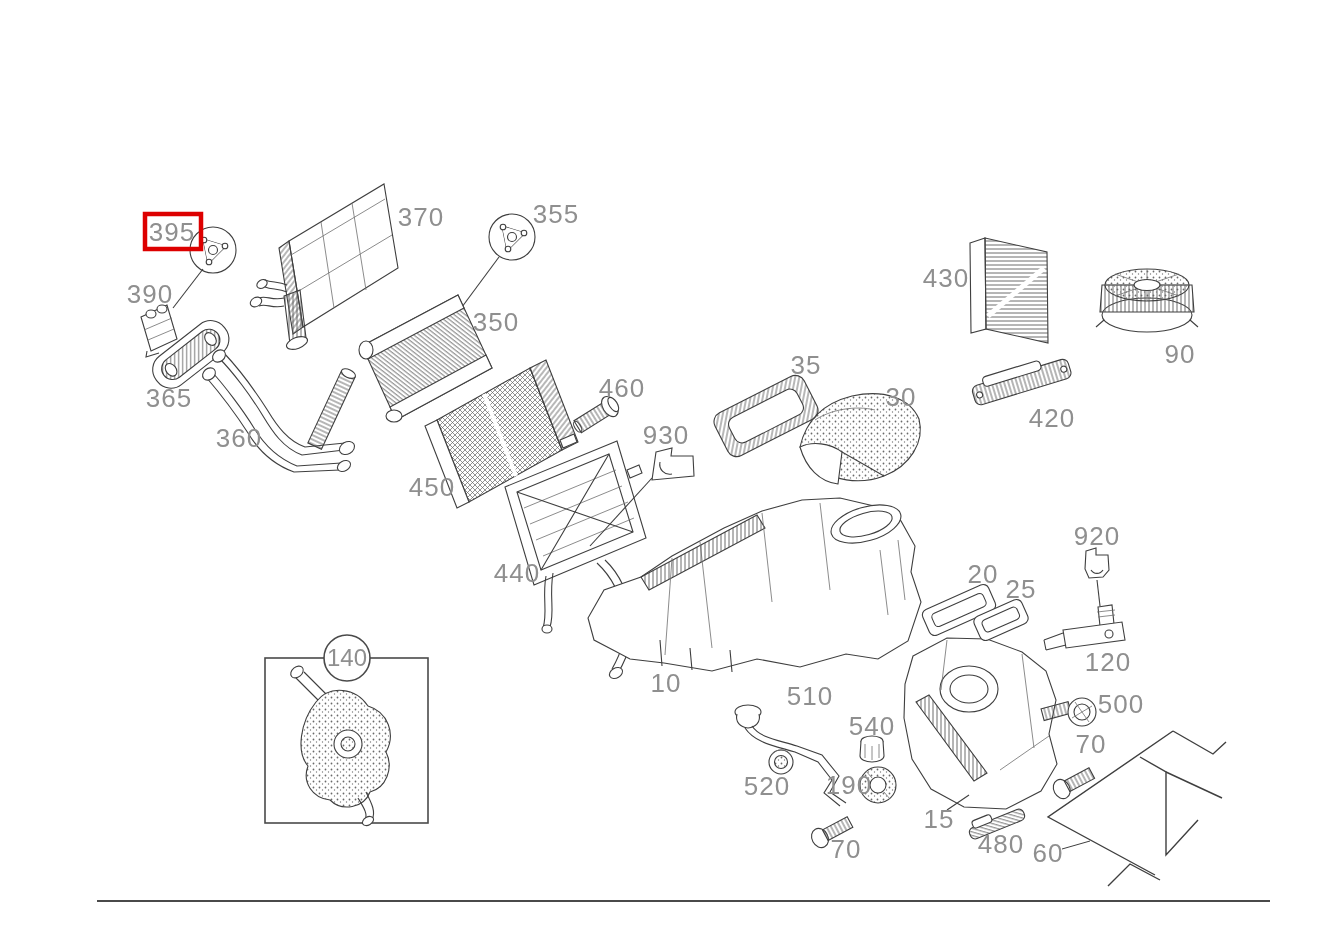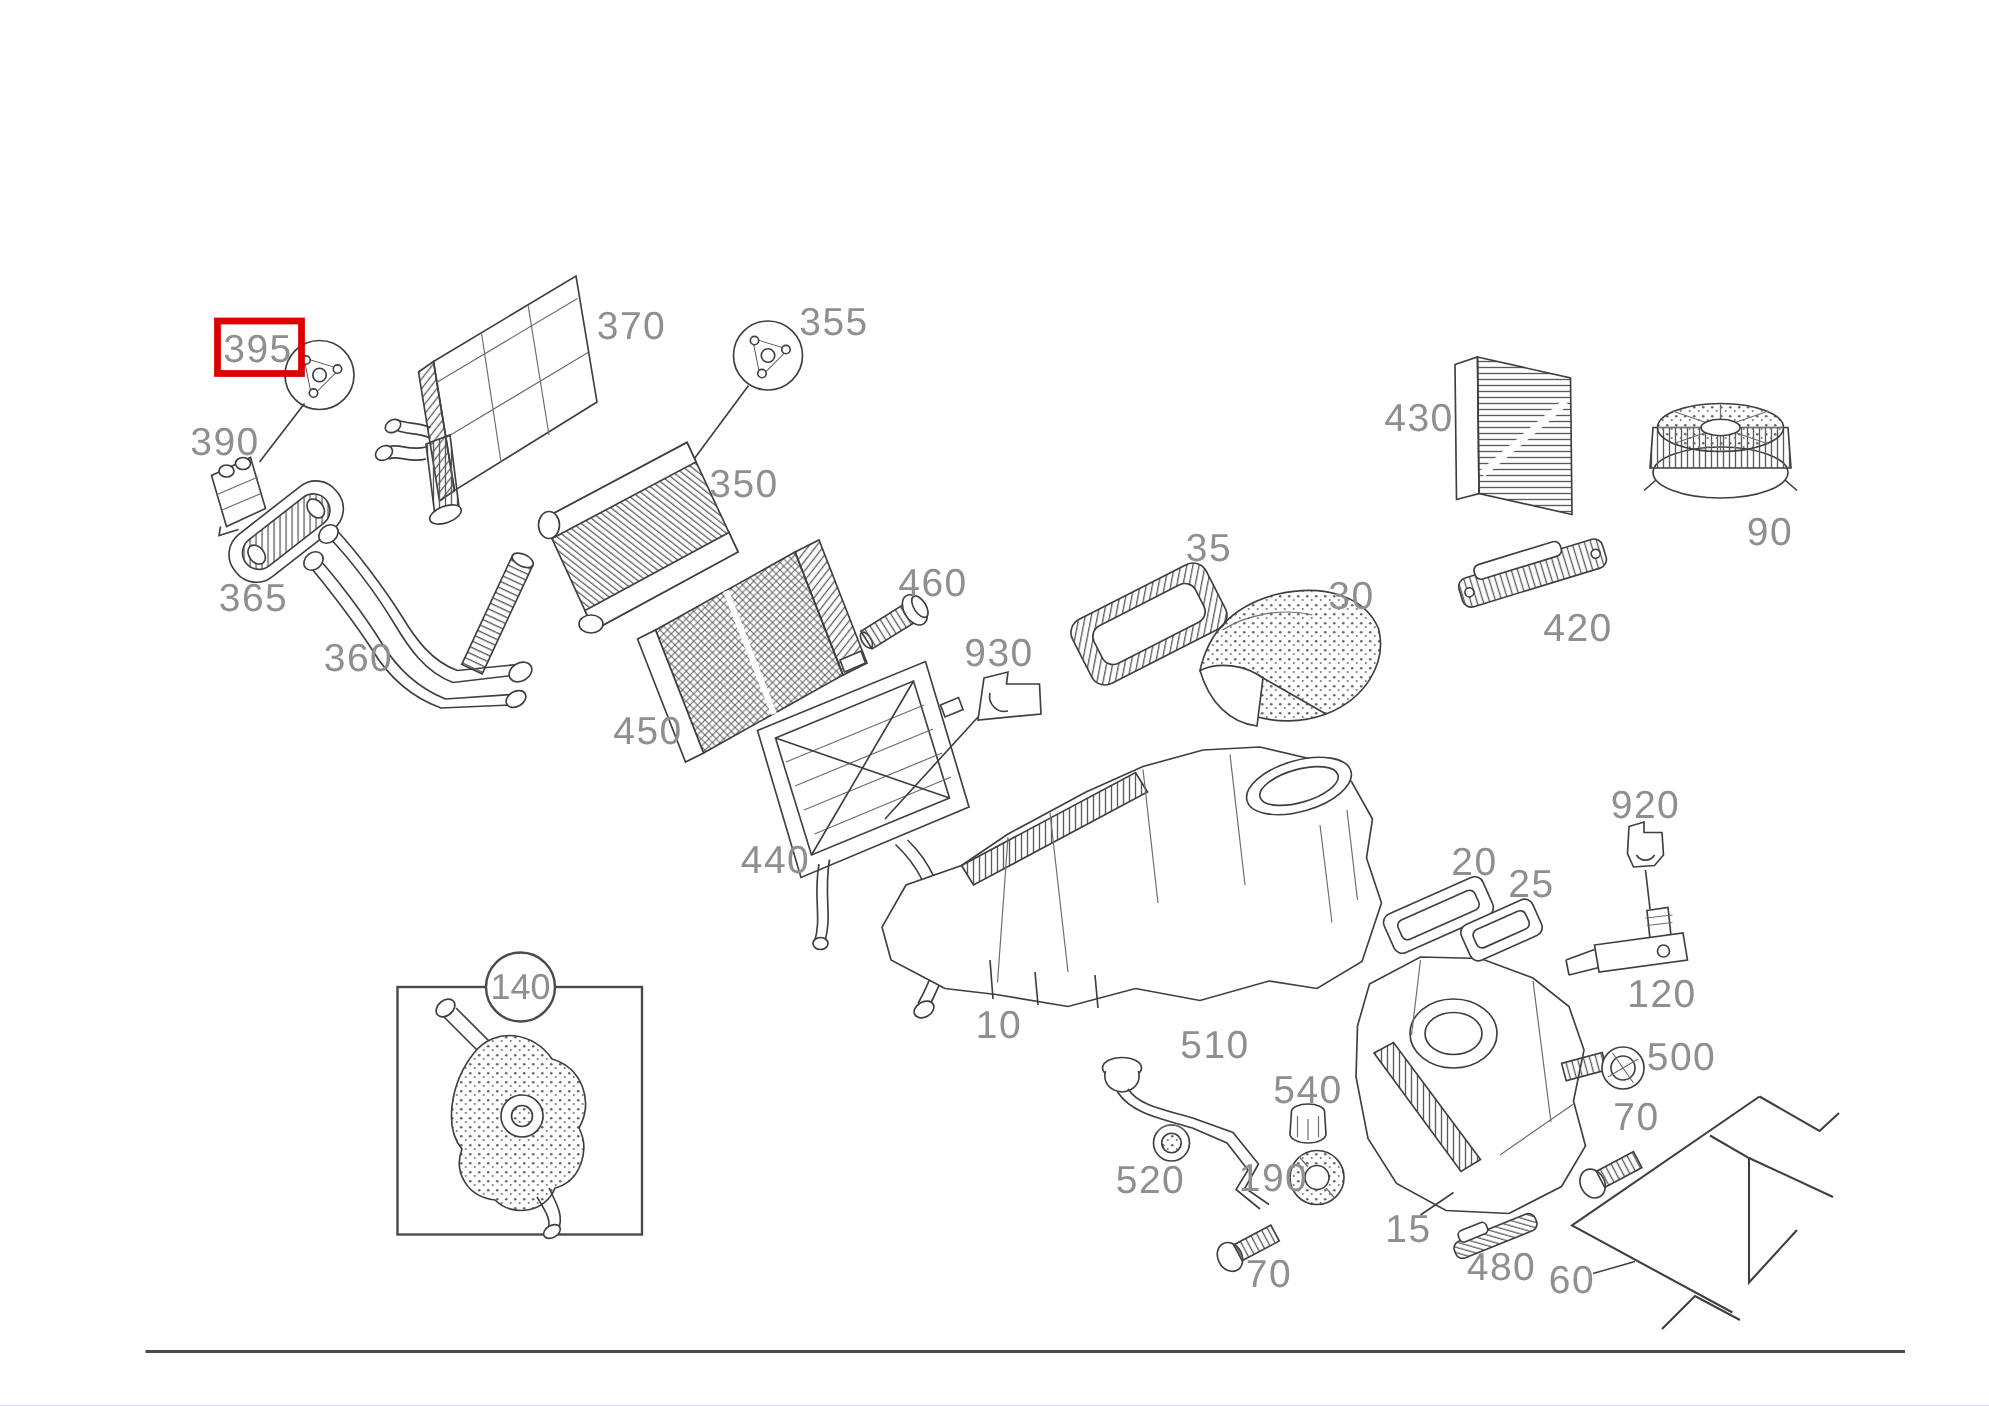--- a/index.html
+++ b/index.html
@@ -1,16 +1,16 @@
 <!DOCTYPE html>
 <html><head>
 <meta charset="utf-8">
 <style>
   html,body{margin:0;padding:0;background:#ffffff;}
-  .page{width:1326px;height:937px;position:relative;background:#1d4ed8;overflow:hidden;}
+  .page{width:1326px;height:937px;position:relative;background:#bef264;overflow:hidden;}
   svg{display:block;}
   .o{stroke:#3f3f3f;stroke-width:1.1;}
   .t{stroke:#6e6e6e;stroke-width:.8;}
   .lbl{font-family:"Liberation Sans",sans-serif;font-size:26px;fill:#8f8f8f;letter-spacing:1px;}
   .lbl-sel{fill:#8f8f8f;}
 </style>
 </head>
 <body>
 
 <div class="page">

